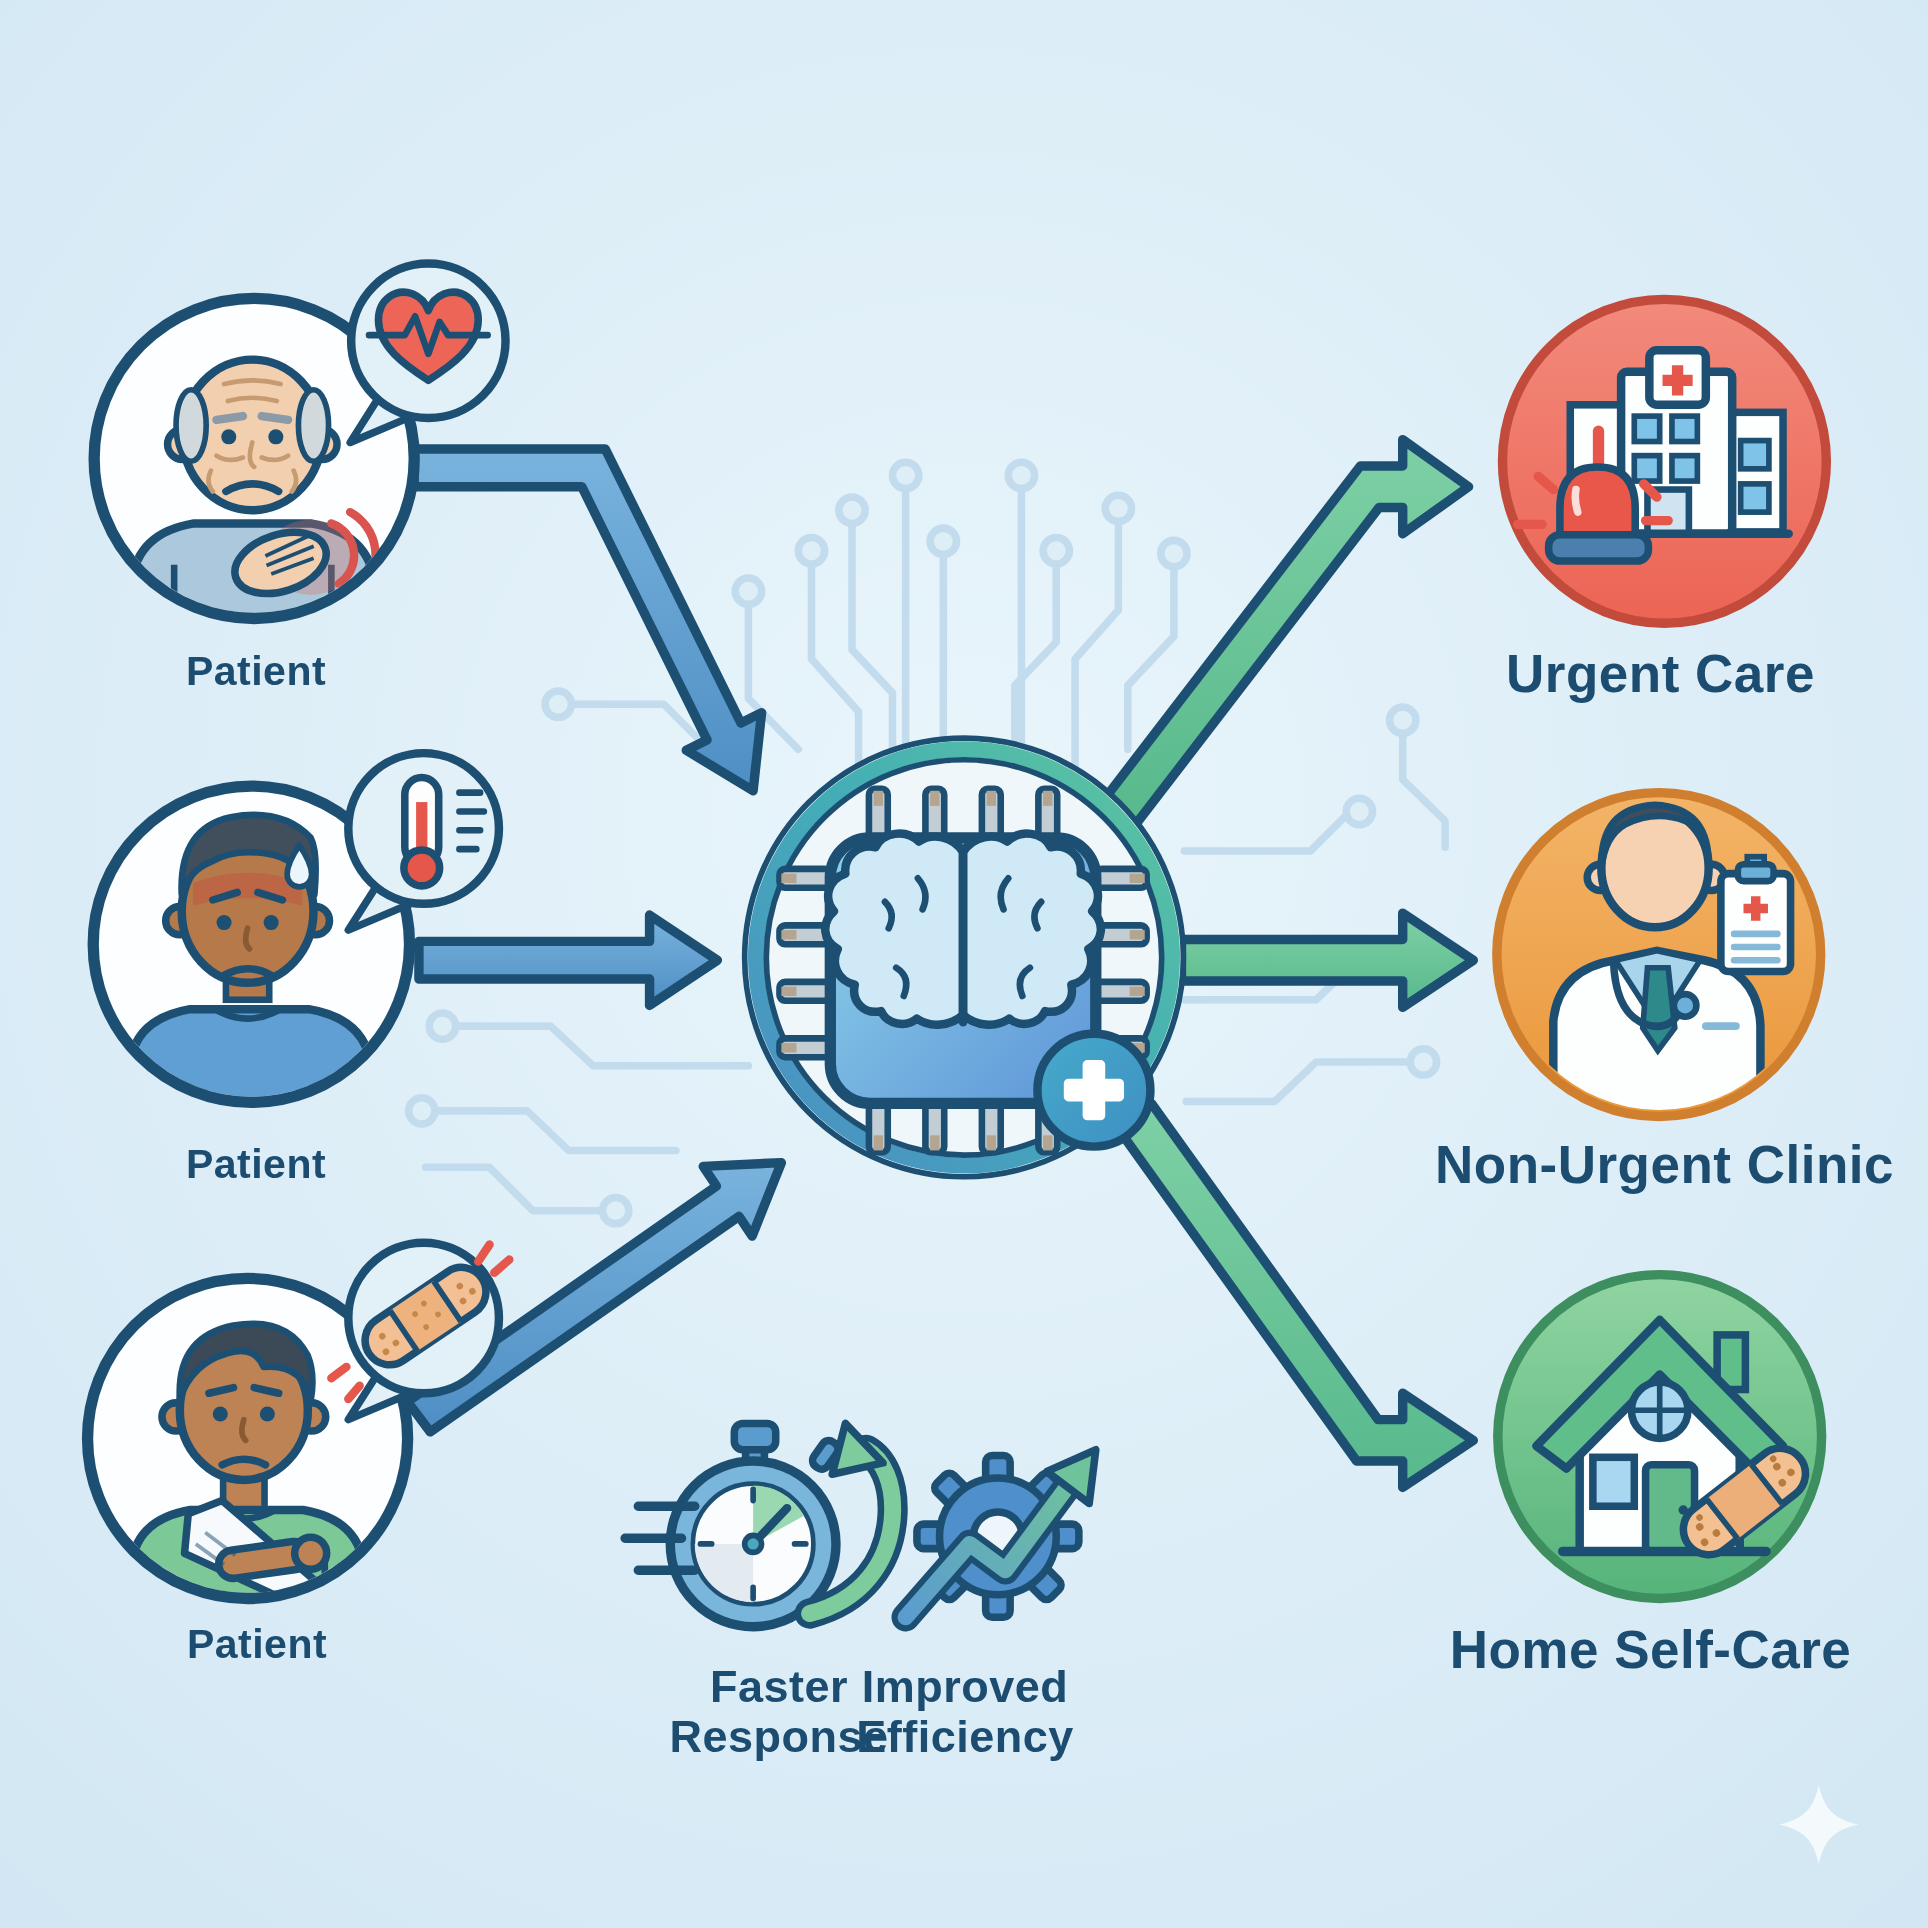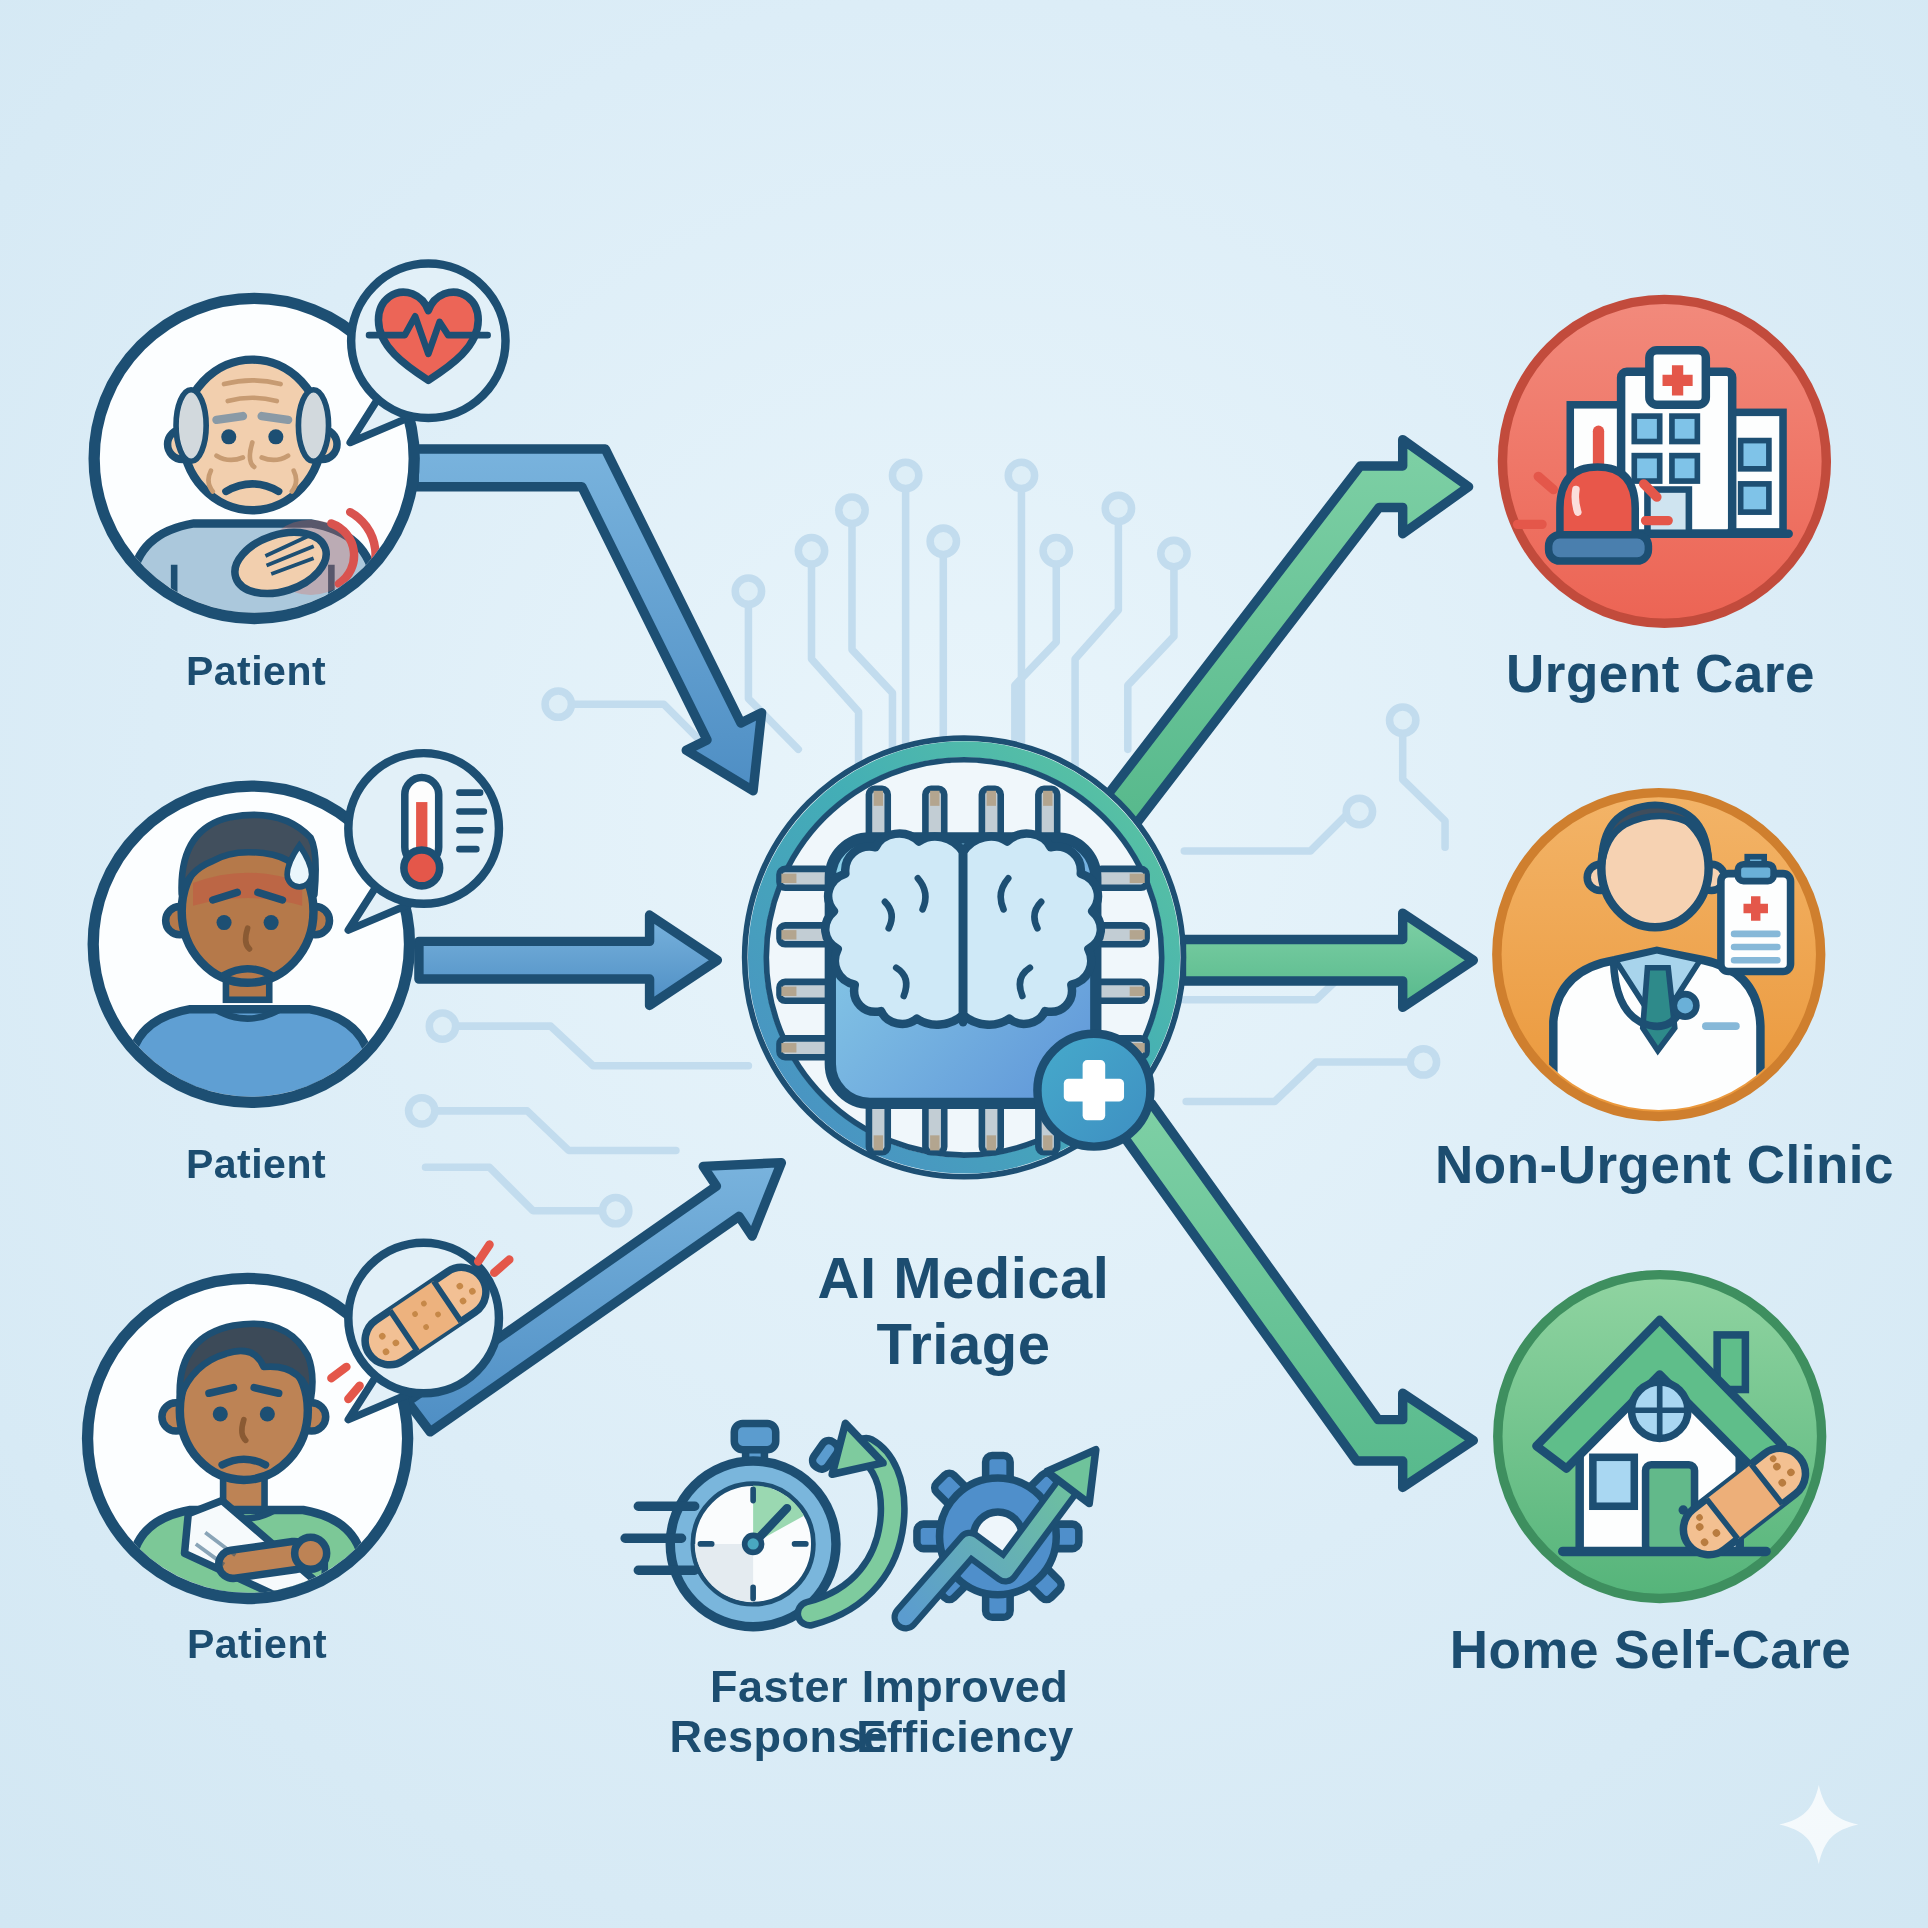--- a/index.html
+++ b/index.html
@@ -418,21 +418,20 @@
     </g>
   </g>
 
   <path d="M1932,1896 C1938,1922 1948,1932 1974,1938 C1948,1944 1938,1954 1932,1980 C1926,1954 1916,1944 1890,1938 C1916,1932 1926,1922 1932,1896 Z" fill="#ffffff" opacity="0.75"></path>
 </svg>
 
 <div class="label lbl-patient" style="left:115px;top:648px;width:282px;">Patient</div>
 <div class="label lbl-patient" style="left:115px;top:1141px;width:282px;">Patient</div>
 <div class="label lbl-patient" style="left:116px;top:1621px;width:282px;">Patient</div>
 
-<div class="label lbl-title" style="left:747px;top:1245px;width:433px;">AI Medical Triage</div>
 
 <div class="label lbl-outcome nowrap" style="left:1378px;top:644px;width:565px;">Urgent Care</div>
 <div class="label lbl-outcome nowrap" style="left:1382px;top:1135px;width:565px;">Non-Urgent Clinic</div>
 <div class="label lbl-outcome nowrap" style="left:1368px;top:1620px;width:565px;">Home Self-Care</div>
 
 <div class="label lbl-benefit" style="left:638px;top:1638px;width:282px;">Faster Response</div>
 <div class="label lbl-benefit" style="left:824px;top:1638px;width:282px;">Improved Efficiency</div>
 
 </div>
 

